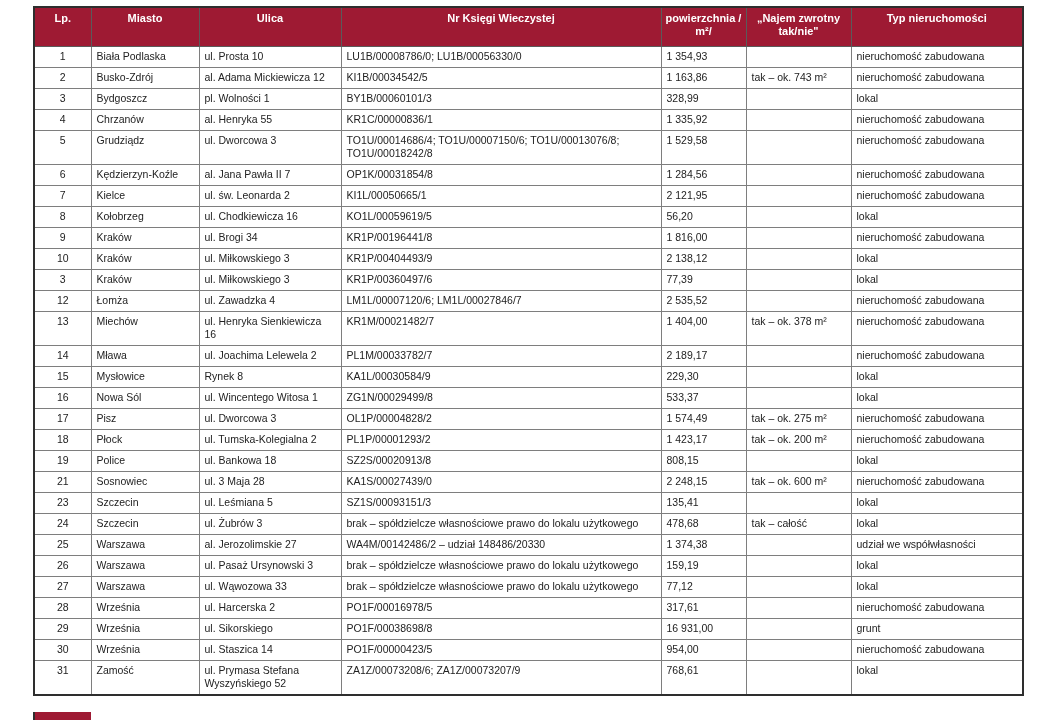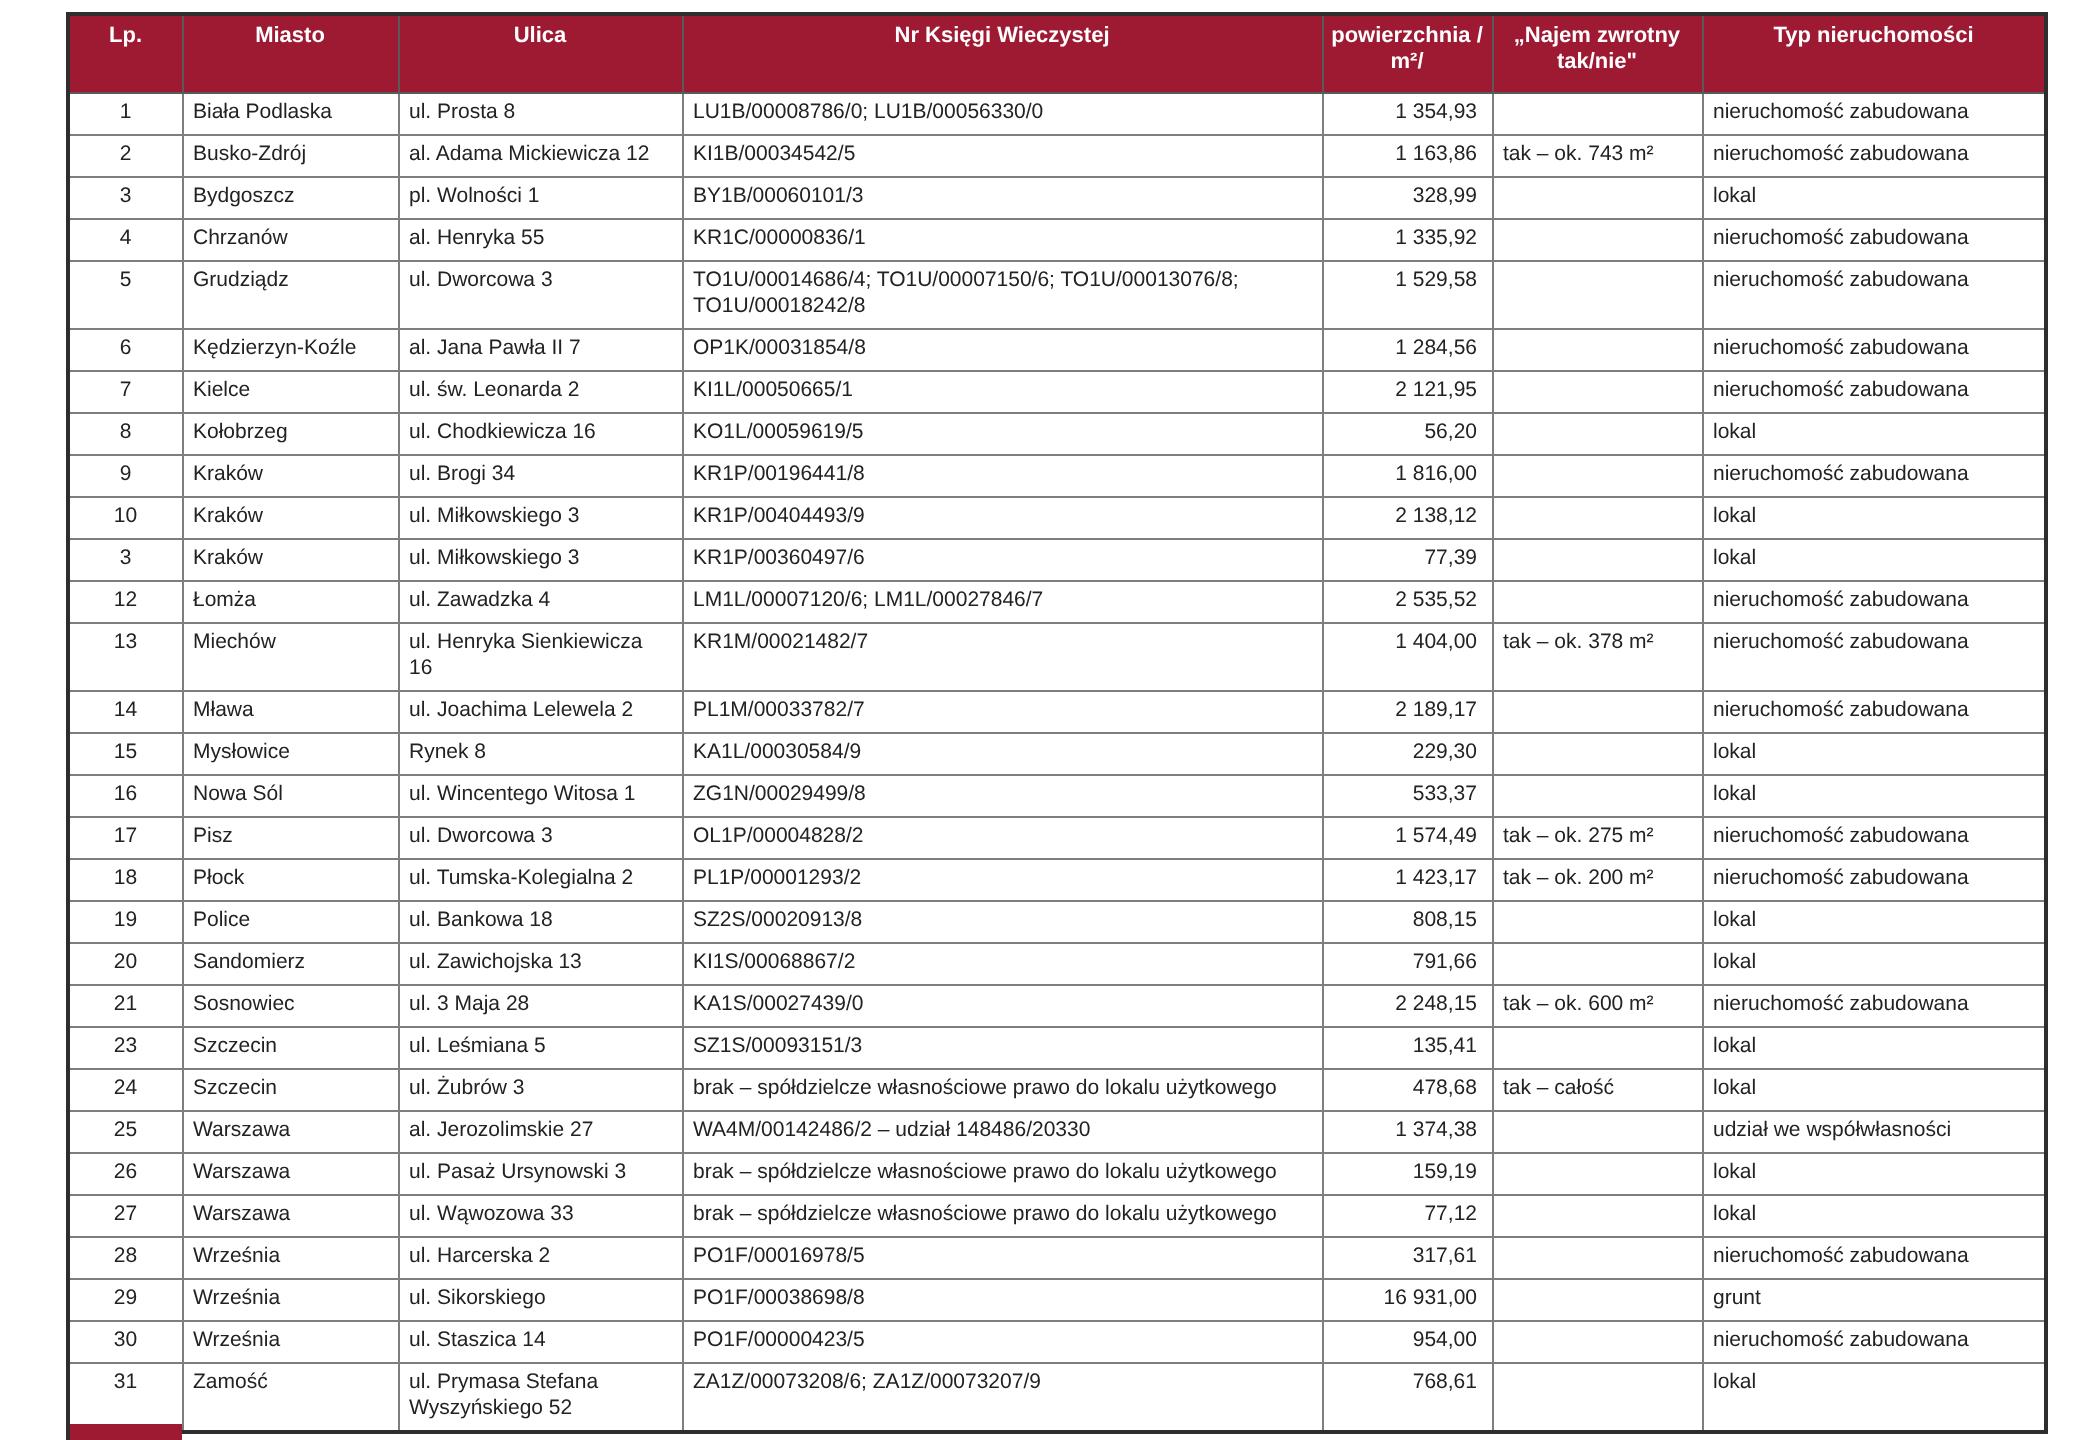--- a/index.html
+++ b/index.html
@@ -37,21 +37,21 @@
     line-height:13px;
     color:#222222;
     background:#ffffff;
     vertical-align:top;
     padding:3px 5px 4px 5px;
     border:1px solid #7e7e7e;
     overflow:hidden;
     word-wrap:break-word;
   }
   table.props td.align-center{text-align:center;}
-  table.props td.align-right{text-align:right;padding-right:7px;}
+  table.props td.align-right{text-align:left;padding-right:7px;}
   table.props td.align-left{text-align:left;}
   .cutoff-fragment{
     position:absolute;
     left:33px;top:712px;
     width:56px;height:8px;
     background:#9e1a33;
     border-left:2px solid #2e2e2e;
   }
 </style>
 </head>
@@ -76,21 +76,21 @@
           <th>Nr Księgi Wieczystej</th>
           <th>powierzchnia / m²/</th>
           <th>„Najem zwrotny tak/nie"</th>
           <th>Typ nieruchomości</th>
         </tr>
     </thead>
     <tbody>
         <tr>
           <td class="align-center">1</td>
           <td class="align-left">Biała Podlaska</td>
-          <td class="align-left">ul. Prosta 8</td>
+          <td class="align-left">ul. Prosta 10</td>
           <td class="align-left">LU1B/00008786/0; LU1B/00056330/0</td>
           <td class="align-right">1 354,93</td>
           <td class="align-left"></td>
           <td class="align-left">nieruchomość zabudowana</td>
         </tr>
         <tr>
           <td class="align-center">2</td>
           <td class="align-left">Busko-Zdrój</td>
           <td class="align-left">al. Adama Mickiewicza 12</td>
           <td class="align-left">KI1B/00034542/5</td>
@@ -245,29 +245,20 @@
         <tr>
           <td class="align-center">19</td>
           <td class="align-left">Police</td>
           <td class="align-left">ul. Bankowa 18</td>
           <td class="align-left">SZ2S/00020913/8</td>
           <td class="align-right">808,15</td>
           <td class="align-left"></td>
           <td class="align-left">lokal</td>
         </tr>
         <tr>
-          <td class="align-center">20</td>
-          <td class="align-left">Sandomierz</td>
-          <td class="align-left">ul. Zawichojska 13</td>
-          <td class="align-left">KI1S/00068867/2</td>
-          <td class="align-right">791,66</td>
-          <td class="align-left"></td>
-          <td class="align-left">lokal</td>
-        </tr>
-        <tr>
           <td class="align-center">21</td>
           <td class="align-left">Sosnowiec</td>
           <td class="align-left">ul. 3 Maja 28</td>
           <td class="align-left">KA1S/00027439/0</td>
           <td class="align-right">2 248,15</td>
           <td class="align-left">tak – ok. 600 m²</td>
           <td class="align-left">nieruchomość zabudowana</td>
         </tr>
         <tr>
           <td class="align-center">23</td>

